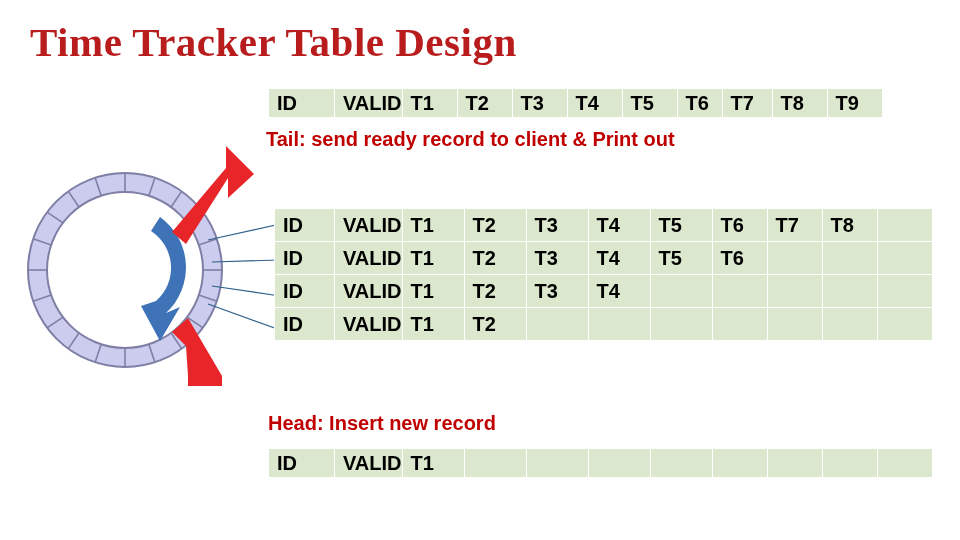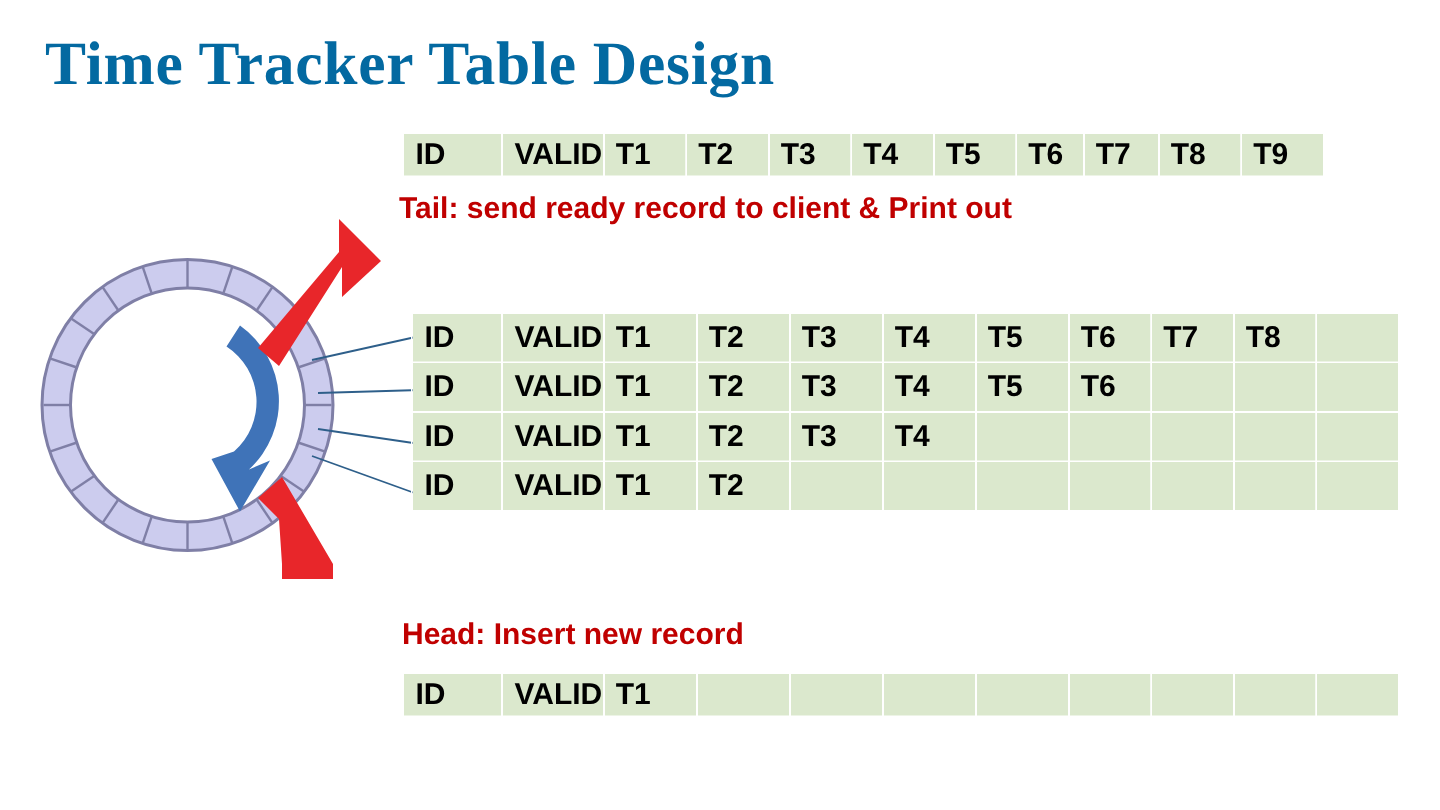--- a/index.html
+++ b/index.html
@@ -15,21 +15,21 @@
     position: relative;
   }
 
   #title {
     position: absolute;
     left: 30px;
     top: 18px;
     font-family: "Liberation Serif", serif;
     font-weight: bold;
     font-size: 41px;
-    color: #0369a1;
+    color: #b91c1c;
     letter-spacing: 0.5px;
     white-space: nowrap;
   }
 
   
   .tbl {
     position: absolute;
     border-collapse: collapse;
     table-layout: fixed;
     font-size: 20px;

